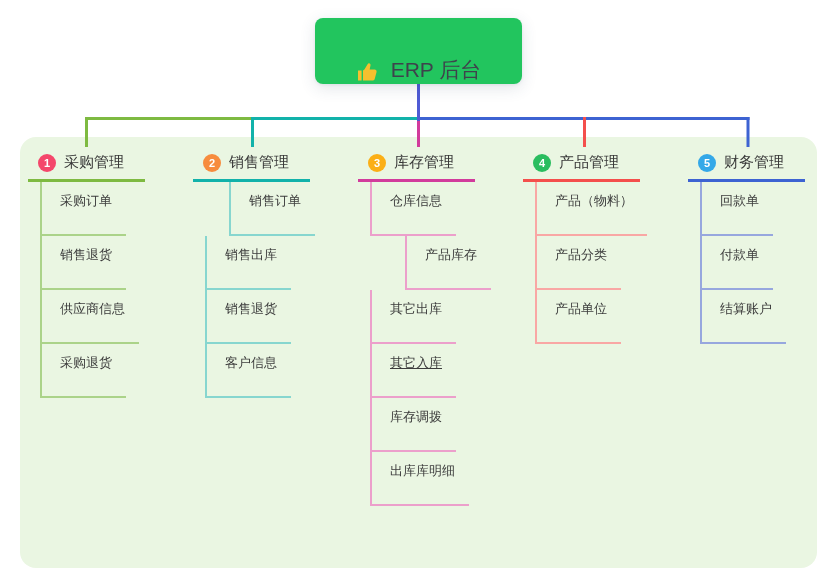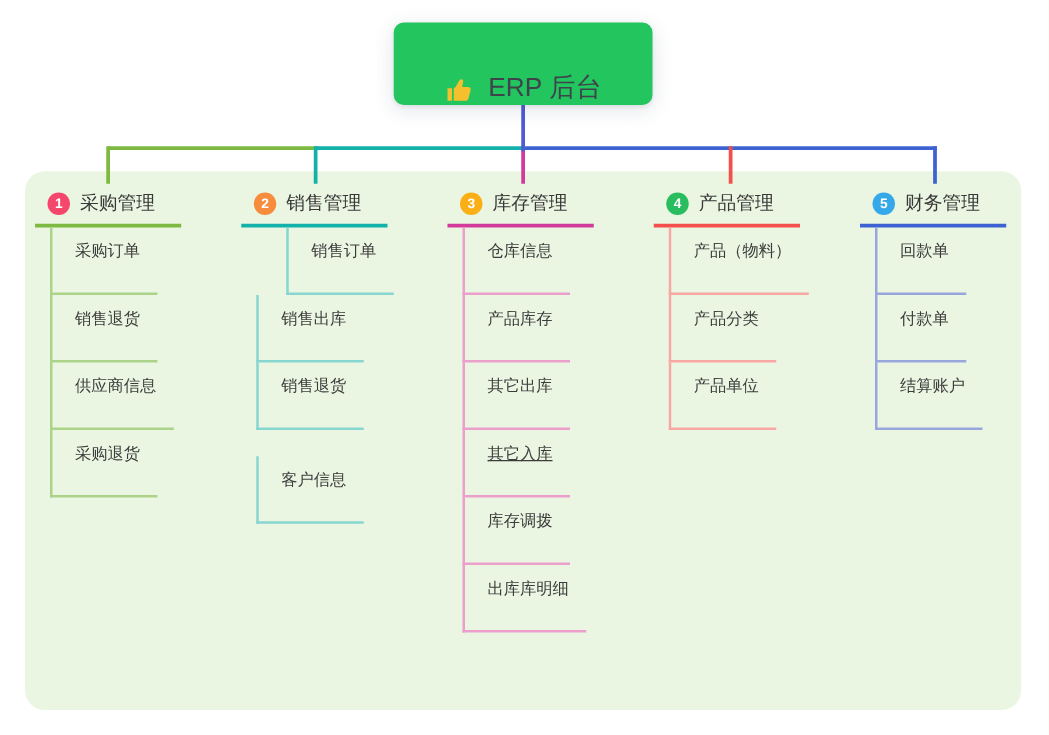--- a/index.html
+++ b/index.html
@@ -96,36 +96,36 @@
   <div class="children">
     <div class="child" style="border-color: rgb(135, 214, 207); margin-left: 24px;">
         <span>销售订单</span>
       </div>
     <div class="child" style="border-color: rgb(135, 214, 207);">
         <span>销售出库</span>
       </div>
     <div class="child" style="border-color: rgb(135, 214, 207);">
         <span>销售退货</span>
       </div>
-    <div class="child" style="border-color: rgb(135, 214, 207); margin-top: 21px;">
+    <div class="child" style="border-color: rgb(135, 214, 207);">
         <span>客户信息</span>
       </div>
   </div>
 </div>
 
 <div class="branch" style="left:358px">
   <div class="branch-title" style="border-bottom-color: rgb(210, 59, 156);">
     <span class="badge" style="background: rgb(251, 175, 22);">3</span>
     <span>库存管理</span>
   </div>
   <div class="children">
     <div class="child" style="border-color: rgb(236, 159, 203);">
         <span>仓库信息</span>
       </div>
-    <div class="child" style="border-color: rgb(236, 159, 203);">
+    <div class="child" style="border-color: rgb(236, 159, 203); margin-left: 35px;">
         <span>产品库存</span>
       </div>
     <div class="child" style="border-color: rgb(236, 159, 203);">
         <span>其它出库</span>
       </div>
     <div class="child" style="border-color: rgb(236, 159, 203); text-decoration: underline;">
         <span>其它入库</span>
       </div>
     <div class="child" style="border-color: rgb(236, 159, 203); text-align: right;">
         <span>库存调拨</span>

